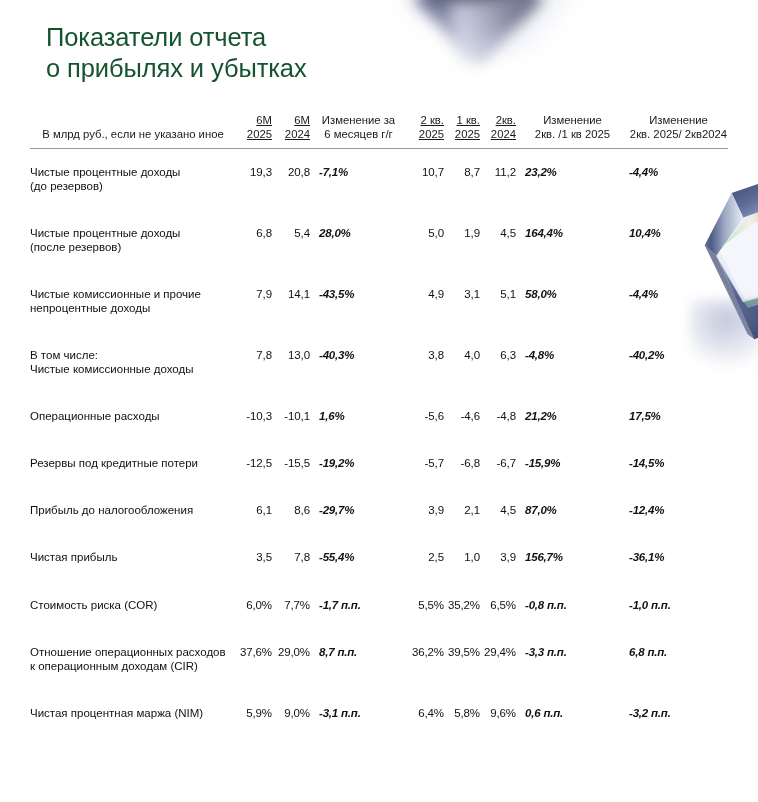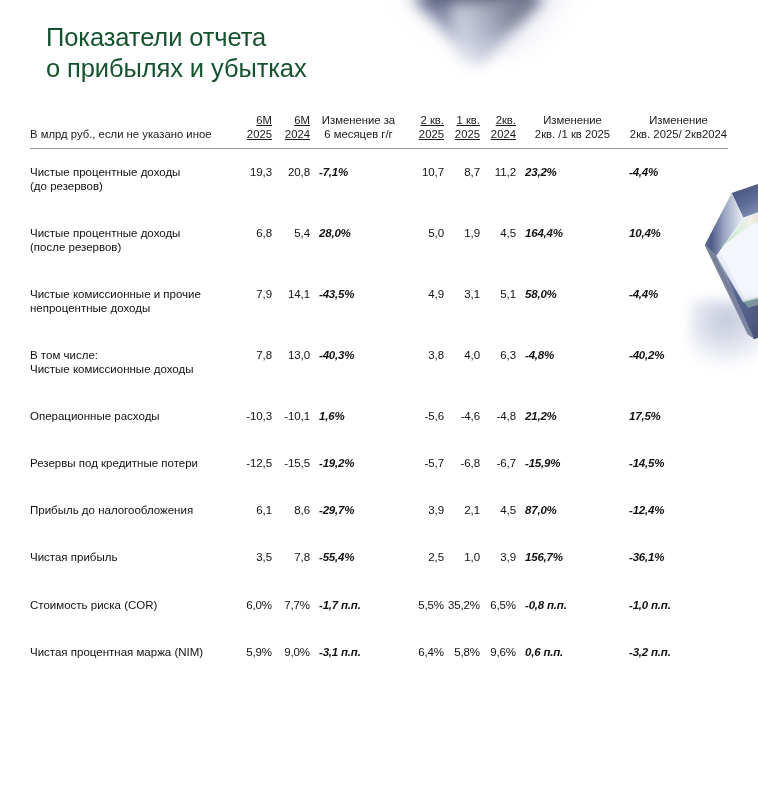--- a/index.html
+++ b/index.html
@@ -117,21 +117,21 @@
   col.c-chgq    { width: 104px; }
   col.c-chgy    { width: 108px; }
 
   thead th {
     font-weight: 400;
     font-size: 11.3px;
     line-height: 13.5px;
     color: #1a1a1a;
     vertical-align: bottom;
     padding: 0 0 7px 0;
-    text-align: left;
+    text-align: center;
     white-space: pre-line;
   }
   thead th.num { text-align: right; padding-right: 0; text-decoration: underline; }
   thead th.chg { text-align: center; padding-left: 9px; }
   thead th.unit { font-size: 11.3px; }
 
   thead tr.head-row th { border-bottom: 1px solid #9a9a9a; }
 
   tbody td {
     font-size: 11.5px;
@@ -368,20 +368,33 @@
           <td class="num">7,7%</td>
           <td class="chg">-1,7 п.п.</td>
           <td></td>
           <td class="num">5,5%</td>
           <td class="num">35,2%</td>
           <td class="num">6,5%</td>
           <td class="chg">-0,8 п.п.</td>
           <td class="chg">-1,0 п.п.</td>
         </tr>
         <tr>
+          <td class="label">Отношение операционных расходов
+к операционным доходам (CIR)</td>
+          <td class="num">37,6%</td>
+          <td class="num">29,0%</td>
+          <td class="chg">8,7 п.п.</td>
+          <td></td>
+          <td class="num">36,2%</td>
+          <td class="num">39,5%</td>
+          <td class="num">29,4%</td>
+          <td class="chg">-3,3 п.п.</td>
+          <td class="chg">6,8 п.п.</td>
+        </tr>
+        <tr>
           <td class="label">Чистая процентная маржа (NIM)</td>
           <td class="num">5,9%</td>
           <td class="num">9,0%</td>
           <td class="chg">-3,1 п.п.</td>
           <td></td>
           <td class="num">6,4%</td>
           <td class="num">5,8%</td>
           <td class="num">9,6%</td>
           <td class="chg">0,6 п.п.</td>
           <td class="chg">-3,2 п.п.</td>

